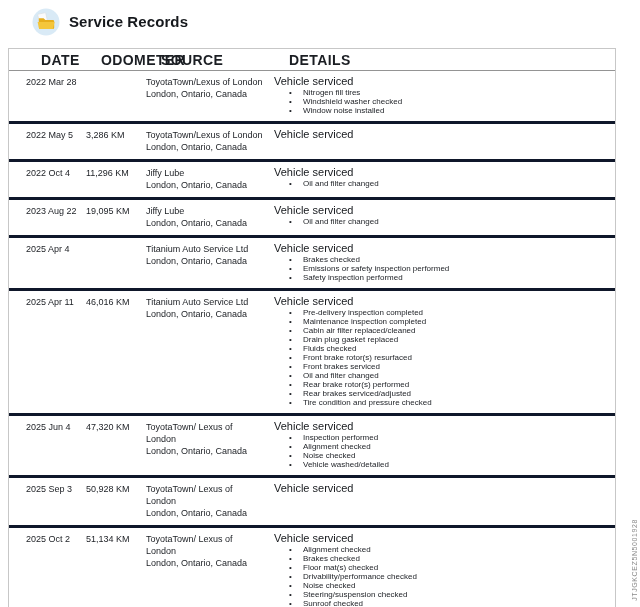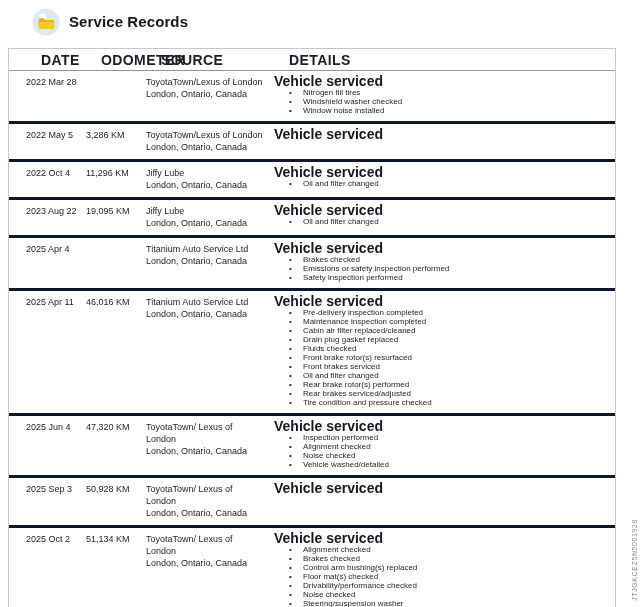--- a/index.html
+++ b/index.html
@@ -33,21 +33,21 @@
     font-size:14px;font-weight:700;letter-spacing:.4px;color:#1b1e23;padding-left:15px;
   }
   .table-row{
     padding-top:5px;padding-bottom:6px;
   }
   .table-row + .table-row{border-top:3px solid #0f172a;}
   .cell{font-size:9px;line-height:12px;color:#1b1e23;padding-right:6px;}
   .cell-date,.cell-odometer{white-space:nowrap;}
   .cell-source div{max-width:118px;}
   .cell-details{padding-right:10px;}
-  .details-title{font-size:14px;font-weight:700;line-height:11px;color:#15181c;}
+  .details-title{font-size:11px;font-weight:400;line-height:11px;color:#15181c;}
   .details-list{
     list-style:none;margin:1px 0 0 0;padding:0;
   }
   .details-list li{
     font-size:8px;line-height:9px;color:#22252a;
     padding-left:29px;position:relative;
   }
   .details-list li::before{
     content:"\2022";
     position:absolute;left:15px;top:0;
@@ -222,25 +222,24 @@
     <div class="cell cell-odometer">51,134 KM</div>
     <div class="cell cell-source">
       <div>ToyotaTown/ Lexus of London</div>
       <div>London, Ontario, Canada</div>
     </div>
     <div class="cell cell-details">
       <div class="details-title">Vehicle serviced</div>
       <ul class="details-list">
             <li>Alignment checked</li>
             <li>Brakes checked</li>
-            <li>Control arm bushing(s) replaced</li>
             <li>Floor mat(s) checked</li>
             <li>Drivability/performance checked</li>
             <li>Noise checked</li>
-            <li>Steering/suspension washer</li>
+            <li>Steering/suspension checked</li>
             <li>Sunroof checked</li>
             <li>Wind noise checked</li>
           </ul>
     </div>
   </div>
 </div>
 </div>
 
 <div class="vin-sidebar">JTJGKCEZ5N5001928</div>
 

